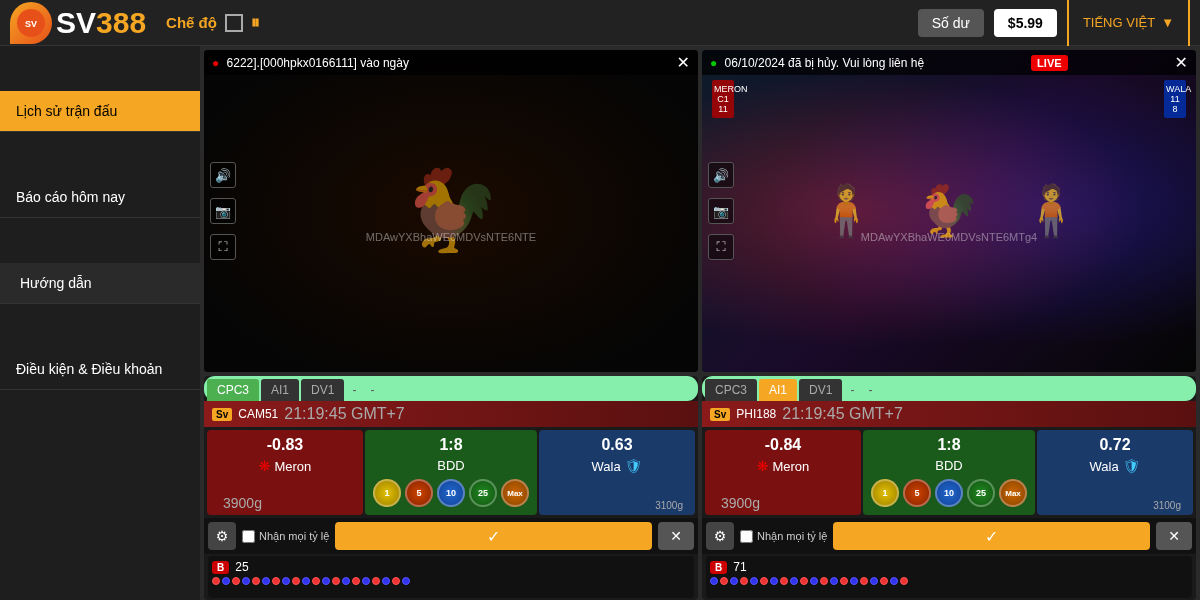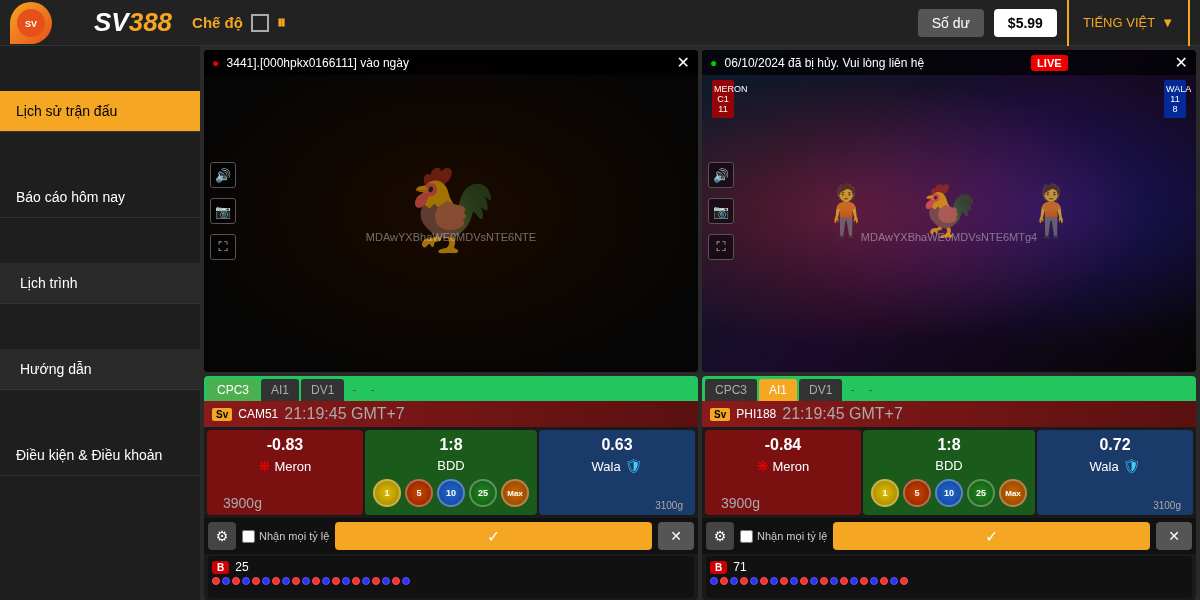--- a/index.html
+++ b/index.html
@@ -34,25 +34,23 @@
       display: flex;
       align-items: center;
       justify-content: center;
       font-weight: bold;
       font-size: 10px;
       color: #fff;
       margin-right: 4px;
       position: relative;
     }
     .logo-text {
-      font-size: 26px;
+      font-size: 30px;
       font-weight: 900;
       color: #f5a623;
-      font-style: italic;
-      margin-left: 38px;
     }
     .che-do {
       display: flex;
       align-items: center;
       gap: 8px;
       color: #f5a623;
       font-size: 15px;
       font-weight: bold;
       margin-right: auto;
     }
@@ -252,23 +250,24 @@
       background: #1a1a1a;
       border-radius: 4px;
       overflow: hidden;
       display: flex;
       flex-direction: column;
     }
 
     
     .tabs-bar {
       display: flex;
-      background: #22c55e;
+      background: #86efac;
       padding: 3px 3px 0;
       gap: 2px;
+      border-radius: 11px;
     }
     .tab {
       padding: 4px 10px;
       font-size: 12px;
       border-radius: 3px 3px 0 0;
       cursor: pointer;
       color: #aaa;
       background: #333;
     }
     .tab.active-green {
@@ -504,35 +503,34 @@
     </button>
   </div>
 </div>
 
 <div class="main-layout">
 
   <div class="sidebar">
     <ul class="sidebar-nav">
       <li class="active">Lịch sử trận đấu</li>
       <li>Báo cáo hôm nay</li>
-      <li class="sub">Lịch trình</li>
       <li class="sub">Hướng dẫn</li>
       <li>Điều kiện &amp; Điều khoản</li>
     </ul>
   </div>
 
   <div class="content">
 
     <div class="video-row">
 
       <div class="video-panel">
         <div class="video-topbar">
           <span>
             <span class="dot-red">●</span>
-            <span>3441].[000hpkx0166111] vào ngày</span>
+            <span>6222].[000hpkx0166111] vào ngày</span>
           </span>
           <span class="close-btn">✕</span>
         </div>
         <div class="video-bg-dark">
           <span class="cock-silhouette">🐓</span>
           <div class="watermark">MDAwYXBhaWE0MDVsNTE6NTE</div>
         </div>
         <div class="video-controls">
           <button class="v-ctrl-btn">🔊</button>
           <button class="v-ctrl-btn">📷</button>

